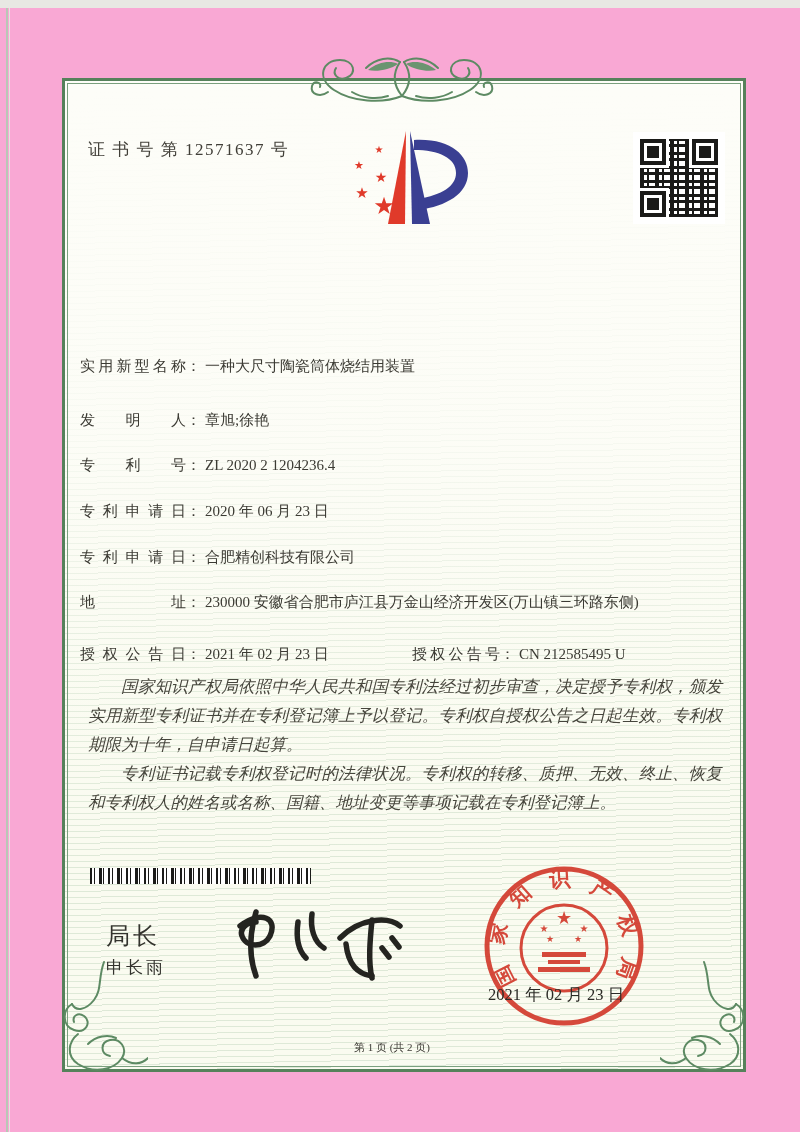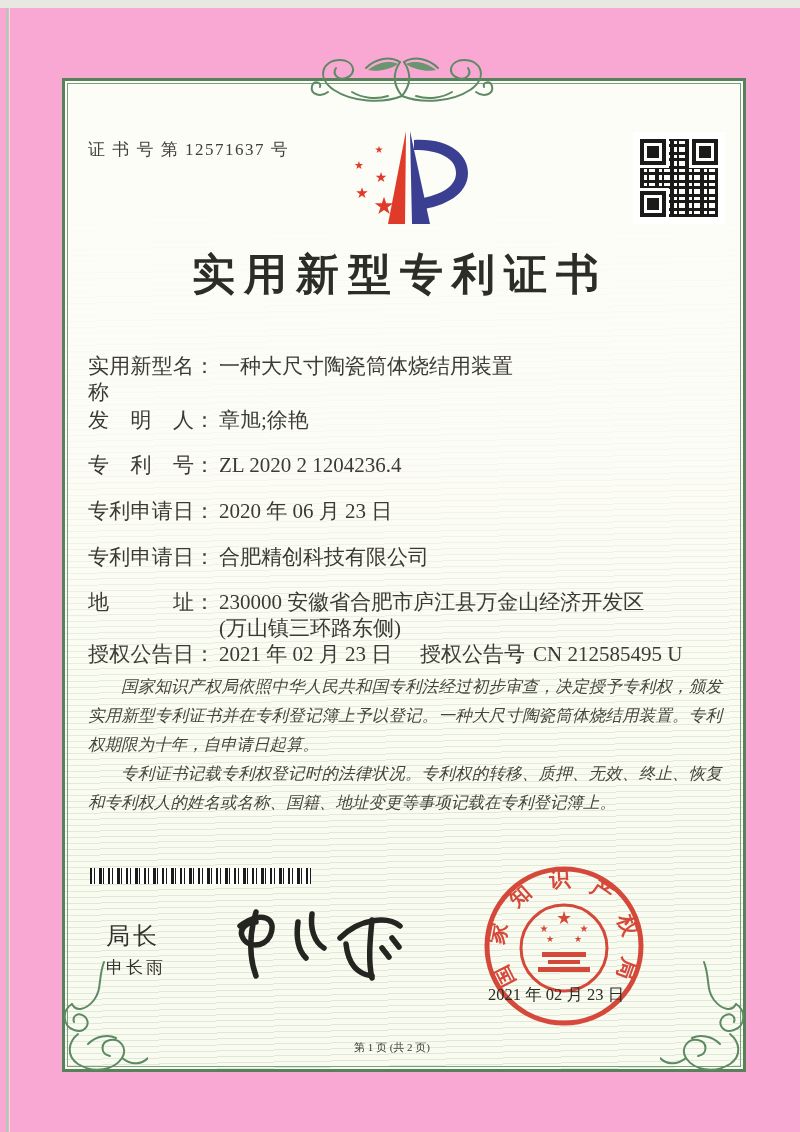--- a/index.html
+++ b/index.html
@@ -35,21 +35,21 @@
       repeating-linear-gradient(90deg,#1a1a18 0 4px,rgba(0,0,0,0) 4px 7px,#1a1a18 7px 9px,rgba(0,0,0,0) 9px 15px),
       repeating-linear-gradient(0deg,#1a1a18 0 3px,rgba(0,0,0,0) 3px 6px,#1a1a18 6px 9px,rgba(0,0,0,0) 9px 14px);
   }
   .finder{position:absolute;width:18px;height:18px;border:4px solid #1a1a18;background:#fff;box-shadow:0 0 0 3px #fff;}
   .finder::after{content:"";position:absolute;inset:3px;background:#1a1a18;}
   .finder.tl{left:7px;top:7px;} .finder.tr{right:7px;top:7px;} .finder.bl{left:7px;bottom:7px;}
 
   .title{position:absolute;left:0;right:0;top:238px;margin:0;text-align:center;
     font-size:43px;font-weight:700;letter-spacing:9px;color:#2d2d28;}
 
-  .field-row{position:absolute;left:88px;width:640px;font-size:21px;line-height:26px;}
+  .field-row{position:absolute;left:80px;width:640px;font-size:15px;line-height:26px;}
   .flabel{display:inline-block;width:106px;text-align:justify;text-align-last:justify;vertical-align:top;}
   .fcolon{display:inline-block;vertical-align:top;margin-right:4px;}
   .fvalue{display:inline-block;vertical-align:top;}
   .addr .fvalue{width:448px;}
   .grant2{position:absolute;left:332px;top:0;white-space:nowrap;}
   .grant2 .flabel{width:88px;}
 
   .paras{position:absolute;left:88px;top:664px;width:634px;font-size:16.5px;line-height:29px;
     color:#46453c;font-style:italic;text-align:justify;}
   .paras p{margin:0;text-indent:2em;}
@@ -121,21 +121,20 @@
     <text x="35" y="25" font-size="10" fill="#e03a2a" text-anchor="middle">★</text>
   </svg>
 
   <div class="qr">
     <div class="qr-noise"></div>
     <div class="finder tl"></div>
     <div class="finder tr"></div>
     <div class="finder bl"></div>
   </div>
 
-  <h1 class="title">实用新型专利证书</h1>
 
   <div class="field-row" style="top:345px;">
     <span class="flabel">实用新型名称</span><span class="fcolon">：</span><span class="fvalue">一种大尺寸陶瓷筒体烧结用装置</span>
   </div>
   <div class="field-row" style="top:399px;">
     <span class="flabel">发明人</span><span class="fcolon">：</span><span class="fvalue">章旭;徐艳</span>
   </div>
   <div class="field-row" style="top:444px;">
     <span class="flabel">专利号</span><span class="fcolon">：</span><span class="fvalue">ZL 2020 2 1204236.4</span>
   </div>
@@ -149,21 +148,21 @@
     <span class="flabel">地址</span><span class="fcolon">：</span><span class="fvalue">230000 安徽省合肥市庐江县万金山经济开发区(万山镇三环路东侧)</span>
   </div>
   <div class="field-row" style="top:633px;">
     <span class="flabel">授权公告日</span><span class="fcolon">：</span><span class="fvalue">2021 年 02 月 23 日</span>
     <span class="grant2">
       <span class="flabel">授权公告号</span><span class="fcolon">：</span><span class="fvalue">CN 212585495 U</span>
     </span>
   </div>
 
   <div class="paras">
-    <p>国家知识产权局依照中华人民共和国专利法经过初步审查，决定授予专利权，颁发实用新型专利证书并在专利登记簿上予以登记。一种大尺寸陶瓷筒体烧结用装置。专利权期限为十年，自申请日起算。</p>
+    <p>国家知识产权局依照中华人民共和国专利法经过初步审查，决定授予专利权，颁发实用新型专利证书并在专利登记簿上予以登记。专利权自授权公告之日起生效。专利权期限为十年，自申请日起算。</p>
     <p>专利证书记载专利权登记时的法律状况。专利权的转移、质押、无效、终止、恢复和专利权人的姓名或名称、国籍、地址变更等事项记载在专利登记簿上。</p>
   </div>
 
   <div class="barcode"></div>
 
   <div class="sig-title">局长</div>
   <div class="sig-name">申长雨</div>
   <svg class="signature" width="210" height="100" viewBox="0 0 210 100">
     <path d="M44,20 C38,40 36,62 44,84"></path>
     <path d="M28,34 C50,18 66,26 58,44 C52,56 34,56 30,44 C27,36 36,30 44,30"></path>

